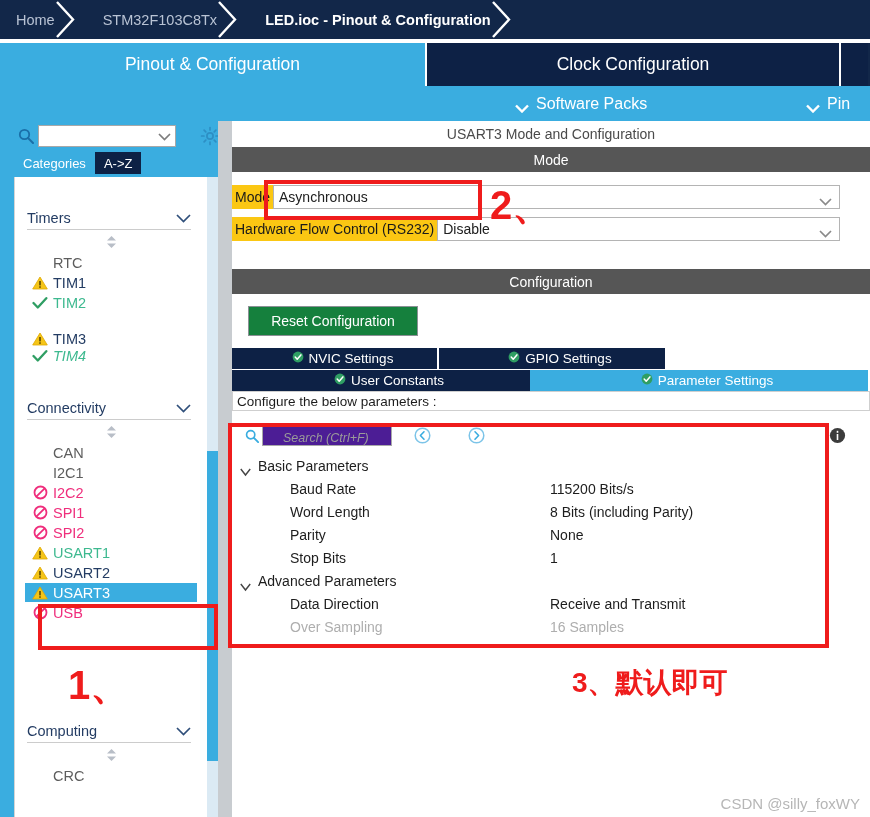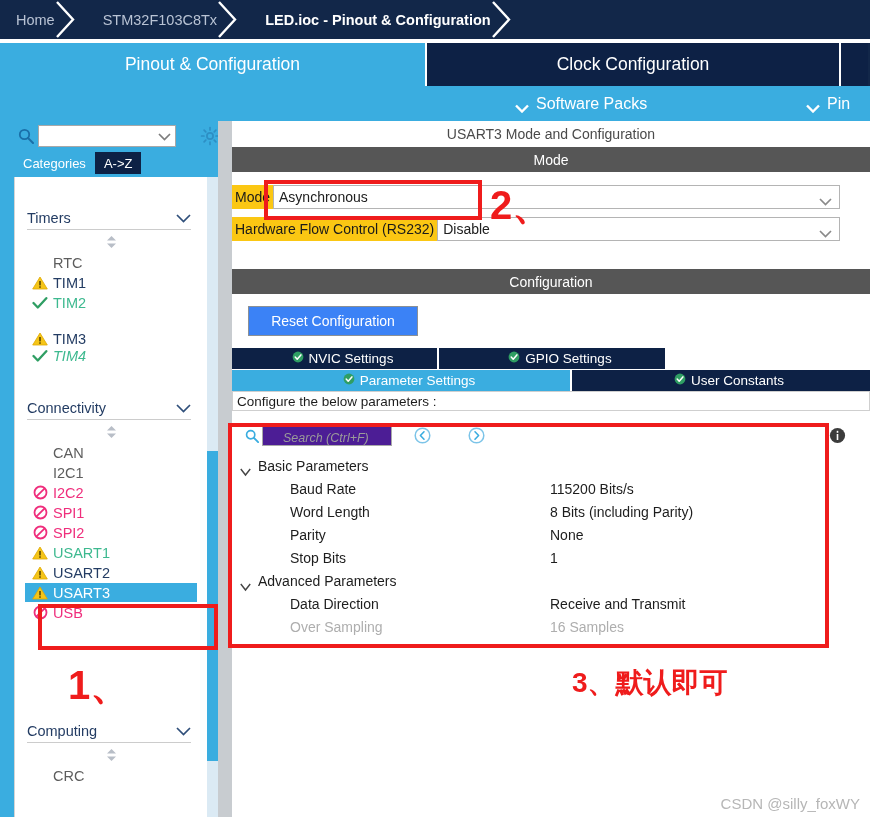--- a/index.html
+++ b/index.html
@@ -149,21 +149,21 @@
     display:flex; align-items:center; padding:0 3px; white-space:nowrap;
   }
   .fcombo {
     border:1px solid #b4b4b4; background:#ffffff;
     display:flex; align-items:center; position:relative;
     font-size:14px; color:#202020; padding-left:5px;
   }
   .fcombo .arr { position:absolute; right:7px; top:7px; width:13px; height:8px; }
 
   .resetbtn {
-    position:absolute; background:#3b82f6; color:#ffffff; font-size:14px;
+    position:absolute; background:#15803d; color:#ffffff; font-size:14px;
     display:flex; align-items:center; justify-content:center;
     border:1px solid #8b9095;
   }
 
   .tabrow { position:absolute; left:0; display:flex; height:21px; }
   .ctab {
     height:21px; display:flex; align-items:center; justify-content:center;
     gap:5px; font-size:13.5px; color:#ffffff; border-right:2px solid #ffffff;padding-left:16px;
   }
   .ctab.dark { background:#0d2145; }
@@ -544,37 +544,37 @@
           <svg width="12" height="12" viewBox="0 0 12 12">
               <circle cx="6" cy="6" r="5.4" fill="#2f9e63"></circle>
               <path d="M3.2 6.1 L5.2 8.2 L8.9 3.9" fill="none" stroke="#ffffff" stroke-width="1.5" stroke-linecap="round" stroke-linejoin="round"></path>
             </svg>
         </span>
         <span>GPIO Settings</span>
       </div>
     </div>
 
     <div class="tabrow" style="top:249px;">
-      <div class="ctab light" style="width:340px;">
+      <div class="ctab dark" style="width:298px; border-right:none;">
         <span>
           <svg width="12" height="12" viewBox="0 0 12 12">
               <circle cx="6" cy="6" r="5.4" fill="#2f9e63"></circle>
               <path d="M3.2 6.1 L5.2 8.2 L8.9 3.9" fill="none" stroke="#ffffff" stroke-width="1.5" stroke-linecap="round" stroke-linejoin="round"></path>
             </svg>
         </span>
-        <span>Parameter Settings</span>
-      </div>
-      <div class="ctab dark" style="width:298px; border-right:none;">
+        <span>User Constants</span>
+      </div>
+      <div class="ctab light" style="width:340px;">
         <span>
           <svg width="12" height="12" viewBox="0 0 12 12">
               <circle cx="6" cy="6" r="5.4" fill="#2f9e63"></circle>
               <path d="M3.2 6.1 L5.2 8.2 L8.9 3.9" fill="none" stroke="#ffffff" stroke-width="1.5" stroke-linecap="round" stroke-linejoin="round"></path>
             </svg>
         </span>
-        <span>User Constants</span>
+        <span>Parameter Settings</span>
       </div>
     </div>
 
     <div class="cfgnote" style="top:270px;">
       <span>Configure the below parameters :</span>
     </div>
 
     <span class="mag" style="left:13px; top:308px;">
       <svg width="14" height="14" viewBox="0 0 16 16">
         <circle cx="6.5" cy="6.5" r="4.7" fill="none" stroke="#3aade0" stroke-width="1.9"></circle>

